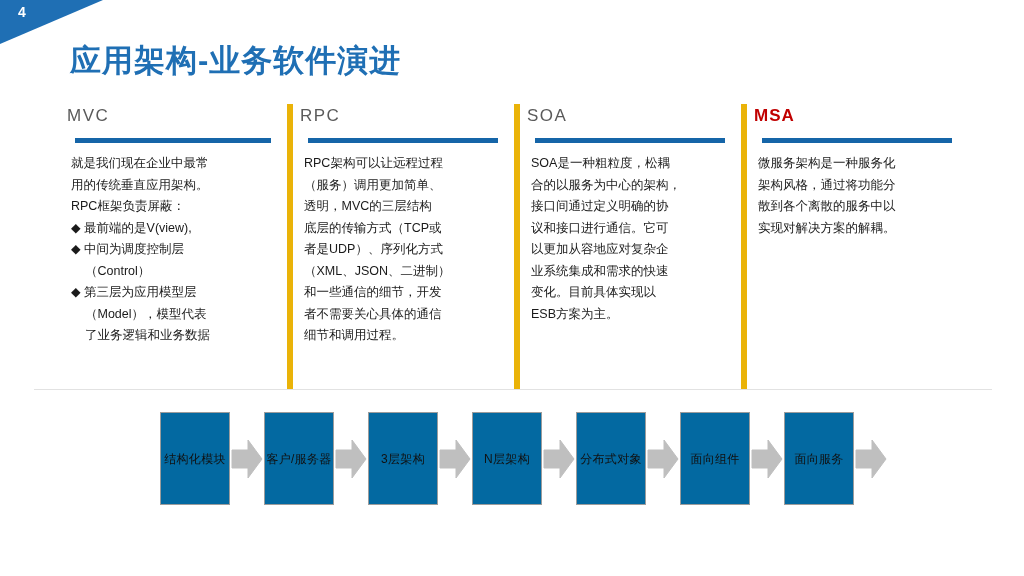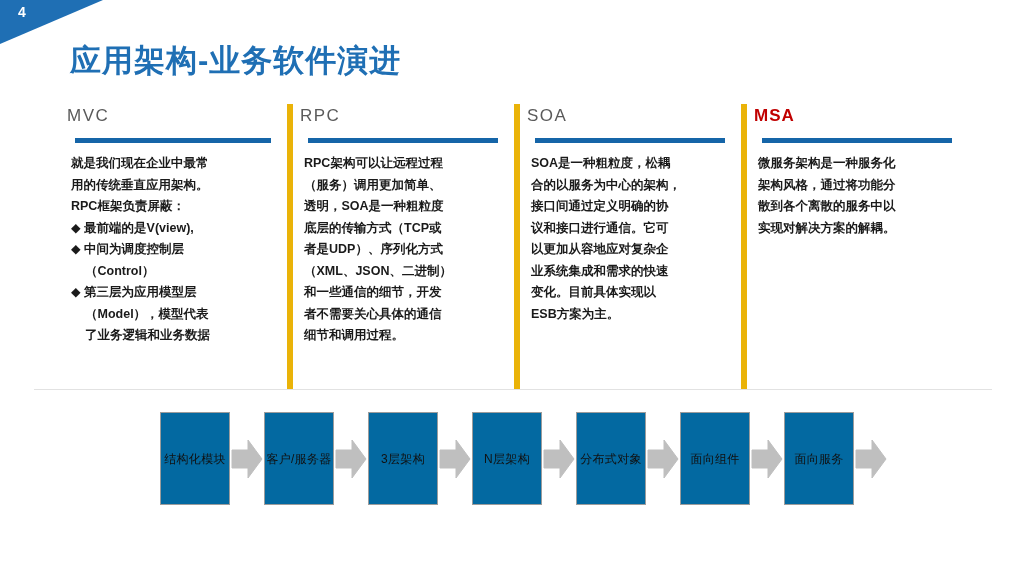--- a/index.html
+++ b/index.html
@@ -86,21 +86,20 @@
   .col-rule {
     height: 5px;
     background: #1565A8;
     margin: 4px 8px 10px 8px;
   }
   .col-body {
     font-size: 12.5px;
     color: #1a1a1a;
     line-height: 21.5px;
     padding: 0 4px;
-    font-weight: bold;
   }
   .col-body p {
     margin: 0;
     text-align: justify;
     text-justify: inter-ideograph;
   }
   .bullet-line {
     display: block;
     text-indent: 0;
   }
@@ -176,21 +175,21 @@
           <p class="indent-line">（Model），模型代表</p>
           <p class="indent-line">了业务逻辑和业务数据</p>
         </div>
       </div>
       <div class="column">
         <div class="col-head">RPC</div>
         <div class="col-rule"></div>
         <div class="col-body">
           <p class="bullet-line">RPC架构可以让远程过程</p>
           <p class="bullet-line">（服务）调用更加简单、</p>
-          <p class="bullet-line">透明，SOA是一种粗粒度</p>
+          <p class="bullet-line">透明，MVC的三层结构</p>
           <p class="bullet-line">底层的传输方式（TCP或</p>
           <p class="bullet-line">者是UDP）、序列化方式</p>
           <p class="bullet-line">（XML、JSON、二进制）</p>
           <p class="bullet-line">和一些通信的细节，开发</p>
           <p class="bullet-line">者不需要关心具体的通信</p>
           <p class="bullet-line">细节和调用过程。</p>
         </div>
       </div>
       <div class="column">
         <div class="col-head">SOA</div>

